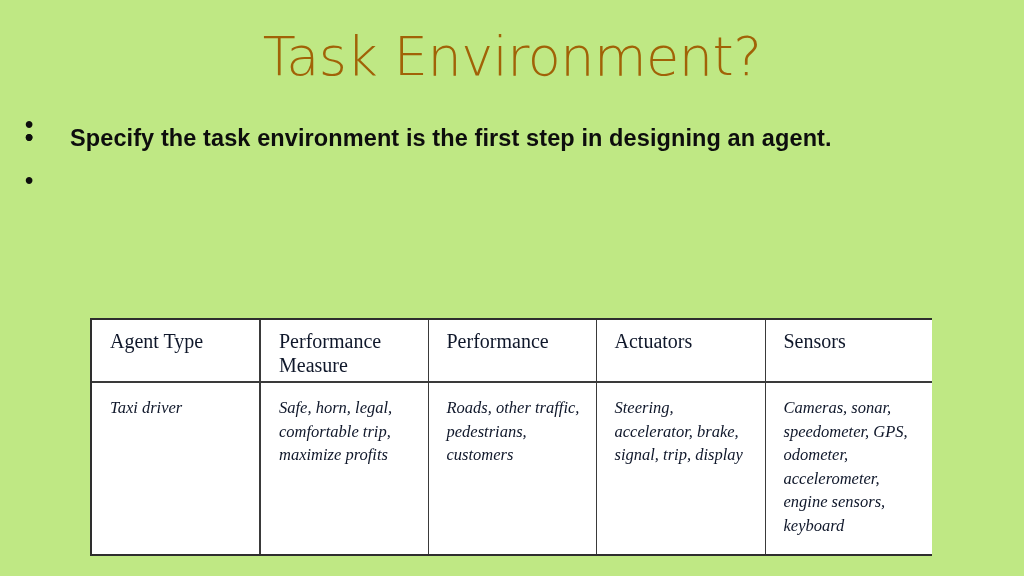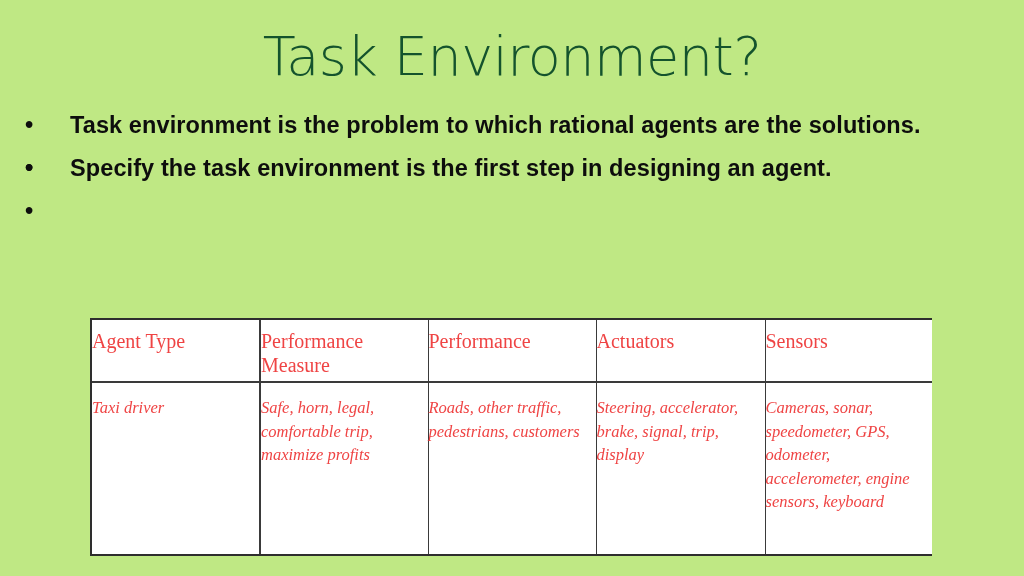--- a/index.html
+++ b/index.html
@@ -20,21 +20,21 @@
     position: absolute;
     top: 26px;
     left: 0;
     width: 1024px;
     text-align: center;
     font-family: "DejaVu Sans", sans-serif;
     font-weight: 300;
     font-size: 54px;
     line-height: 62px;
     letter-spacing: -0.5px;
-    color: #14532d;
+    color: #a16207;
     white-space: nowrap;
   }
 
   
   .bullet-list {
     position: absolute;
     top: 110px;
     left: 0;
     width: 1024px;
   }
@@ -80,22 +80,22 @@
     border-collapse: collapse;
     table-layout: fixed;
     background: #ffffff;
   }
   table.peas-table td,
   table.peas-table th {
     vertical-align: top;
     text-align: left;
     font-family: "Liberation Serif", "DejaVu Serif", serif;
     font-weight: normal;
-    color: #ef4444;
-    padding: 9px 12px 4px 0;
+    color: #0f172a;
+    padding: 9px 12px 4px 18px;
     box-sizing: border-box;
   }
   table.peas-table thead th {
     font-size: 20px;
     line-height: 24px;
     border-bottom: 2px solid #3a3a3a;
     height: 56px;
   }
   table.peas-table tbody td {
     font-size: 16.5px;
@@ -113,21 +113,20 @@
 </style>
 </head>
 <body>
 
 <div class="slide-title">Task Environment?</div>
 
 <div class="bullet-list">
 
   <div class="bullet-row justified">
     <span class="bullet-marker">•</span>
-    <span>Task environment is the problem to which rational agents are the solutions.</span>
   </div>
 
   <div class="bullet-row">
     <span class="bullet-marker">•</span>
   </div>
 
   <div class="bullet-row">
     <span class="bullet-marker">•</span>
     <span>Specify the task environment is the first step in designing an agent.</span>
   </div>

